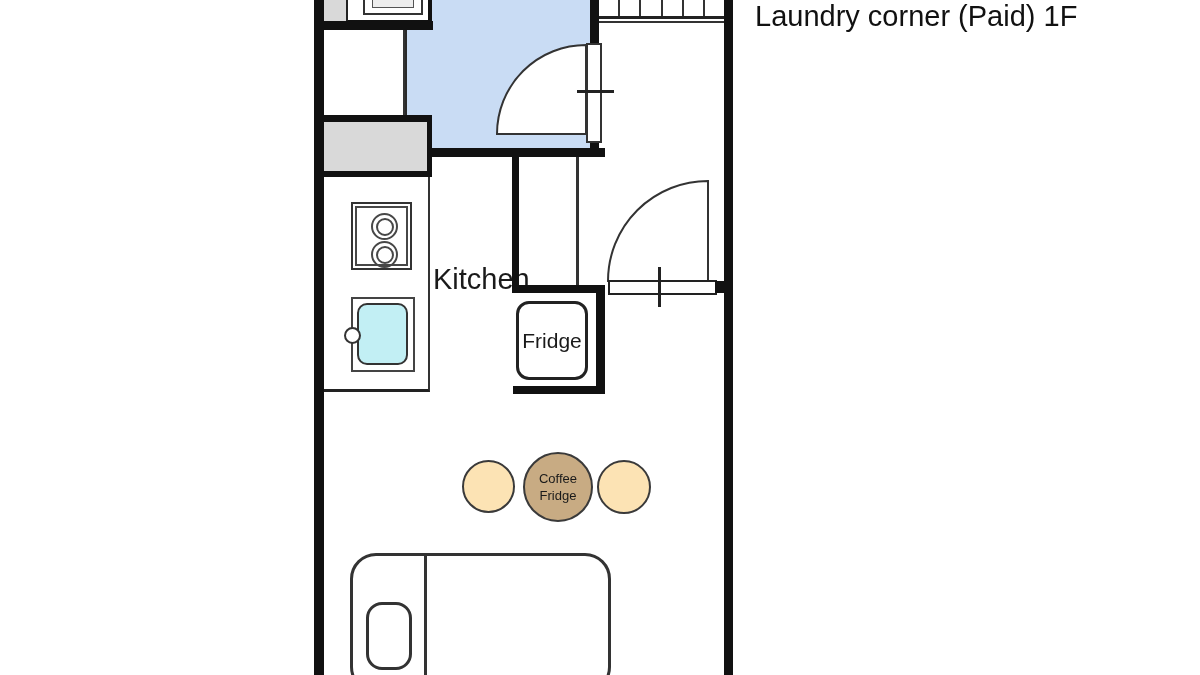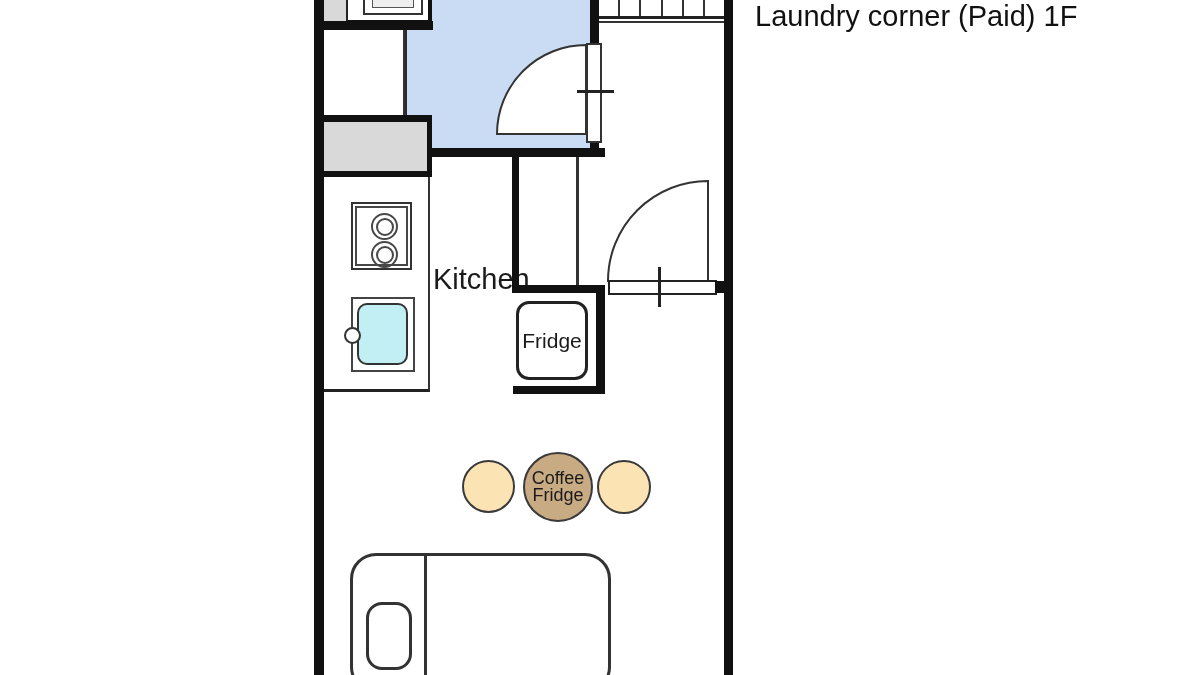--- a/index.html
+++ b/index.html
@@ -81,21 +81,21 @@
     border:2.5px solid #333; background:#fff; }
   .bath-door-tick { left:577px; top:90px; width:37px; height:2.5px; background:#222; }
 
   .chair { position:absolute; border-radius:50%;
     background:var(--chair_cream,#fce3b4); border:2.5px solid #3a3a3a; }
   .chair-left  { left:462px; top:460px; width:53px; height:53px; }
   .chair-right { left:597px; top:460px; width:54px; height:54px; }
   .coffee-table { left:523px; top:452px; width:70px; height:70px; border-radius:50%;
     background:var(--table_tan,#c8ab83); border:2.5px solid #3a3a3a;
     display:flex; flex-direction:column; align-items:center; justify-content:center;
-    font-size:18px; line-height:17px; }
+    font-size:13px; line-height:17px; }
 
   .bed { left:350px; top:553px; width:261px; height:140px; background:#fff;
     border:3px solid #333; border-radius:26px; }
   .bed-divider { left:424px; top:555px; width:2.5px; height:120px; }
   .pillow { left:366px; top:602px; width:46px; height:68px; background:#fff;
     border:3px solid #333; border-radius:16px; }
 
   .plan-title { left:755px; top:0; font-size:29px; line-height:32px; color:#111; white-space:nowrap; }
 </style>
 </head>

